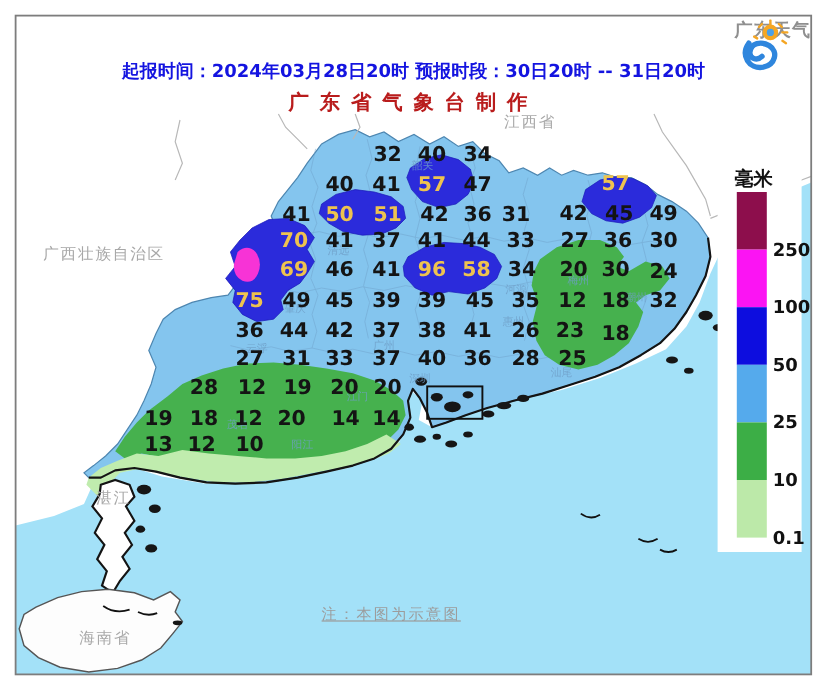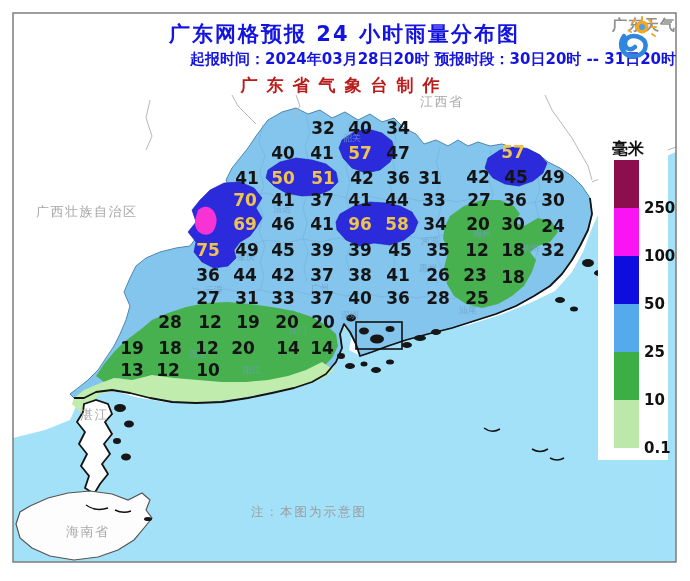--- a/index.html
+++ b/index.html
@@ -3,25 +3,25 @@
 <meta charset="utf-8">
 <style>
   html,body{margin:0;padding:0;background:#fff;}
   .stage{
     position:relative;width:690px;height:581px;background:#fff;overflow:hidden;
     font-family:"DejaVu Sans","Liberation Sans",sans-serif;
   }
   .stage svg{position:absolute;left:0;top:0;z-index:1;}
   .hdr{position:absolute;left:13px;width:663px;text-align:center;z-index:3;}
   .title{top:20px;color:#1414e0;font-size:21px;font-weight:bold;letter-spacing:2px;}
-  .subtitle{top:50px;color:#1414e0;font-size:15px;font-weight:bold;letter-spacing:0px;text-align:right;}
+  .subtitle{top:50px;color:#1414e0;font-size:15px;font-weight:bold;letter-spacing:0px;}
   .producer{top:74px;color:#b91c1c;font-size:17px;font-weight:bold;letter-spacing:9px;}
   .logo{position:absolute;right:14px;top:16px;z-index:4;display:flex;align-items:center;gap:2px;}
   .logo-text{color:#8f8f8f;font-size:15px;font-weight:bold;letter-spacing:1px;}
-  .note{position:absolute;left:251px;top:504px;z-index:3;color:#9c9c9c;font-size:12.5px;letter-spacing:2px;}
+  .note{position:absolute;left:268px;top:504px;z-index:3;color:#9c9c9c;font-size:12.5px;letter-spacing:2px;text-decoration:underline;}
   .watermark{position:absolute;left:284px;top:545px;z-index:4;display:flex;align-items:center;gap:5px;
              color:rgba(246,246,246,.96);font-size:17px;font-weight:bold;letter-spacing:1px;}
   
   text.val{font:700 17px "DejaVu Sans","Liberation Sans",sans-serif;fill:#141414;text-anchor:middle;}
   text.val.gold{fill:#eec34f;}
   text.city{font:400 9px "DejaVu Sans","Liberation Sans",sans-serif;fill:#6f9ec7;opacity:.8;text-anchor:middle;}
   text.rlabel{font:400 13px "DejaVu Sans","Liberation Sans",sans-serif;fill:#a8a8a8;letter-spacing:1.5px;}
   text.legend-title{font:700 16px "DejaVu Sans","Liberation Sans",sans-serif;fill:#111;}
   text.legend-label{font:700 15px "DejaVu Sans","Liberation Sans",sans-serif;fill:#111;}
 </style>
@@ -241,21 +241,20 @@
           <text x="322" y="354" class="val">14</text>
           <text x="132" y="376" class="val">13</text>
           <text x="168" y="376" class="val">12</text>
           <text x="208" y="376" class="val">10</text>
         </g>
     </g>
 
     <rect x="13" y="13" width="663" height="549" fill="none" stroke="#7d7d7d" stroke-width="1.5"></rect>
   </svg>
 
-  <div class="hdr title">广东网格预报 24 小时雨量分布图</div>
   <div class="hdr subtitle">起报时间：2024年03月28日20时  预报时段：30日20时 -- 31日20时</div>
   <div class="hdr producer">广东省气象台制作</div>
 
   <div class="logo">
     <svg width="46" height="46" viewBox="0 0 46 46">
       <g stroke="#f5a623" stroke-width="2" stroke-linecap="round">
         <line x1="30" y1="1" x2="30" y2="5"></line>
           <line x1="40" y1="11" x2="44" y2="11"></line>
         <line x1="37" y1="4" x2="39.5" y2="6.5"></line>
           <line x1="20.5" y1="6.5" x2="23" y2="4"></line>

